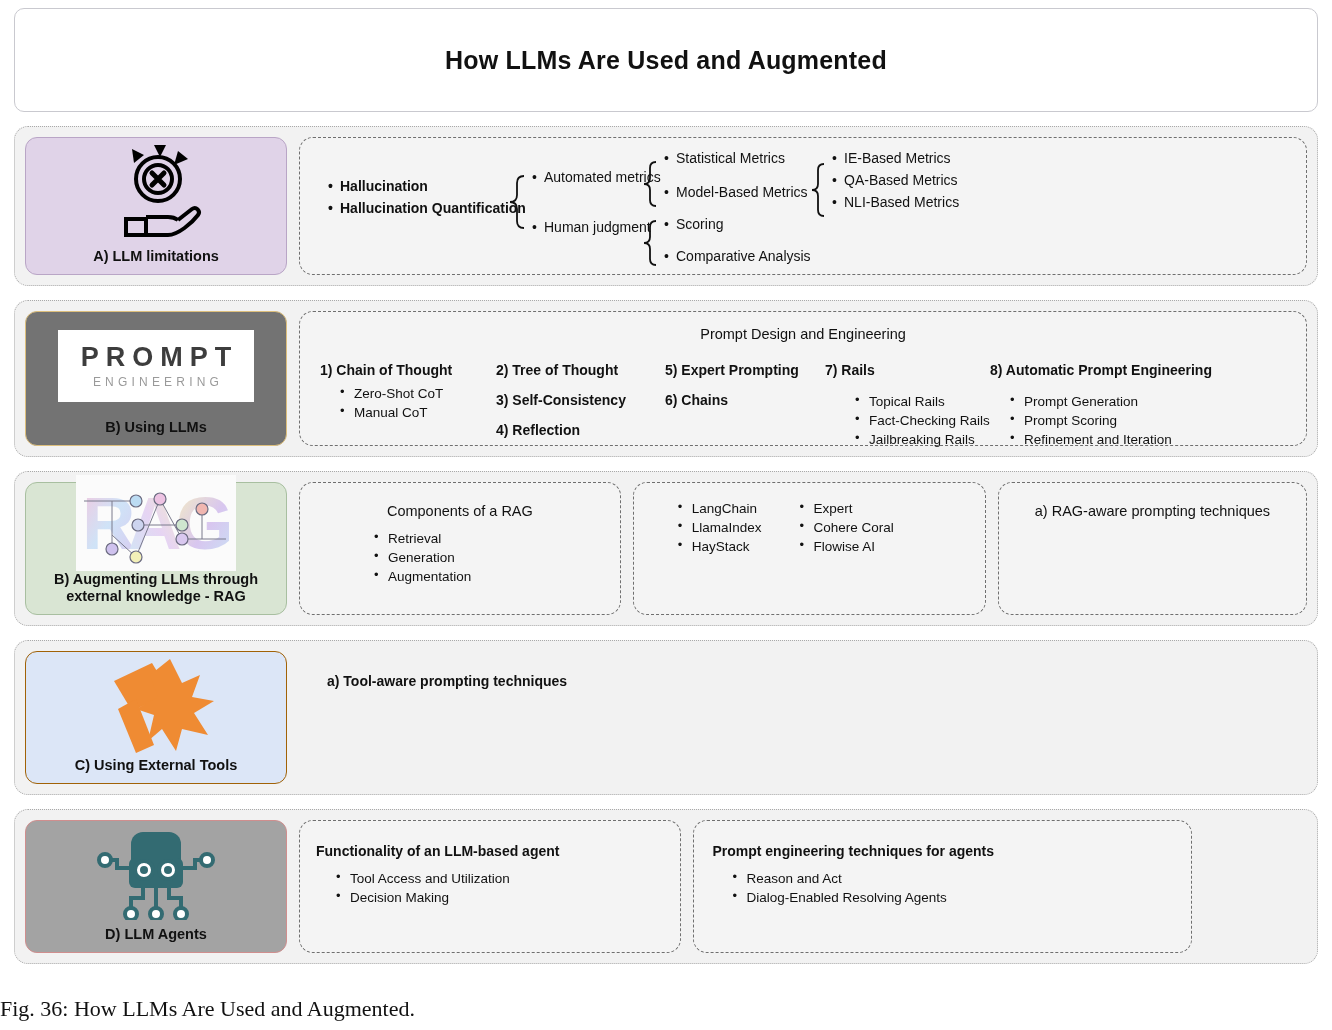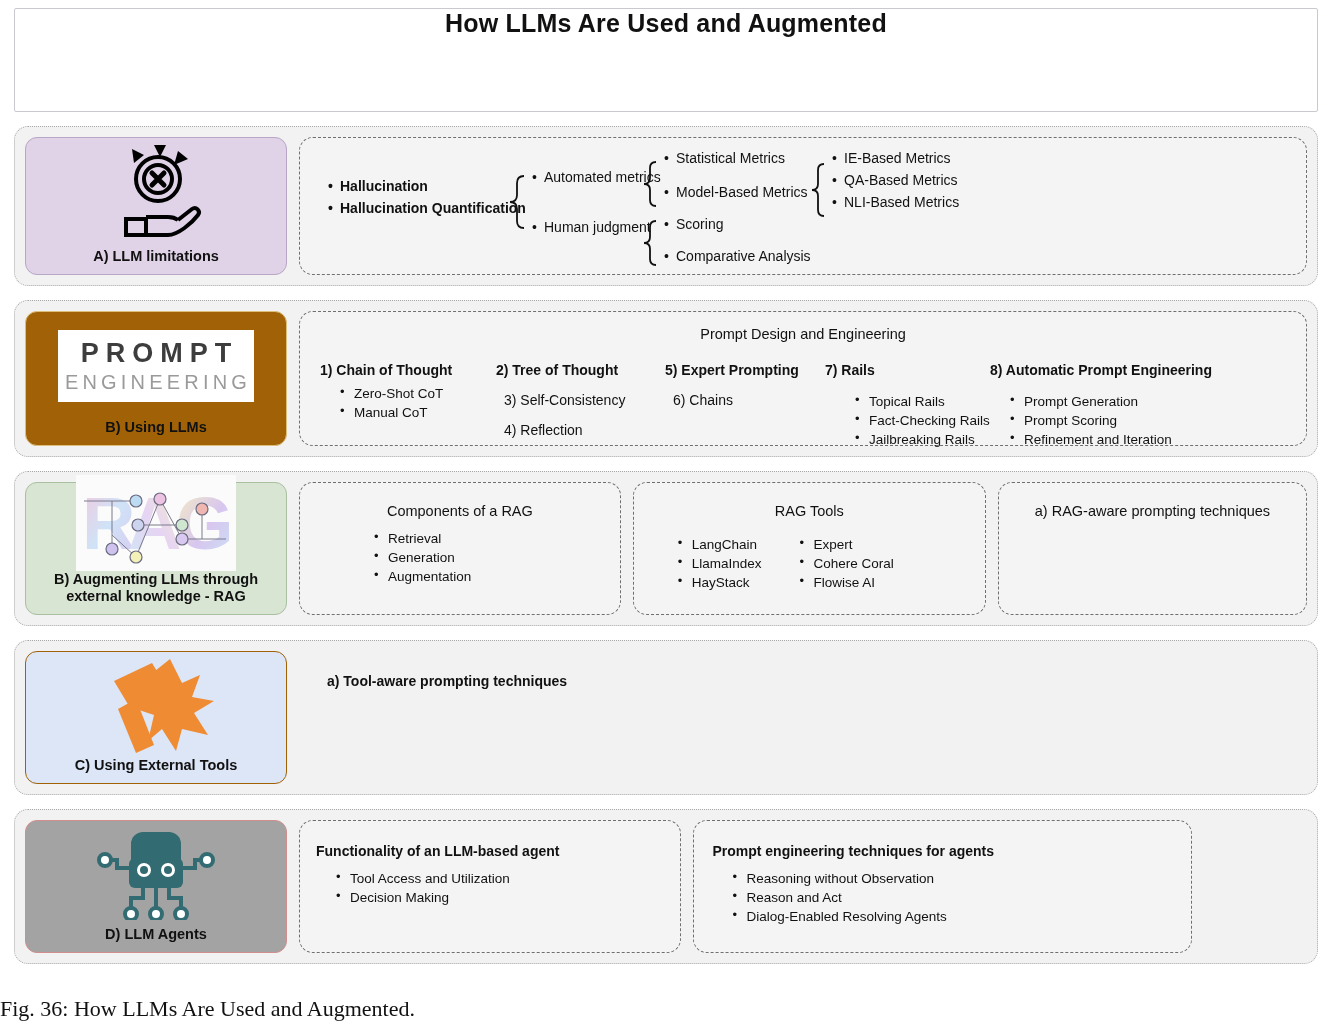--- a/index.html
+++ b/index.html
@@ -5,22 +5,22 @@
   html,body{margin:0;padding:0;}
   body{
     width:1332px;height:1030px;background:#ffffff;
     font-family:"Liberation Sans", sans-serif;color:#111;
     -webkit-font-smoothing:antialiased;
   }
   .page{position:relative;width:1332px;height:1030px;box-sizing:border-box;padding:8px 14px 0 14px;}
 
   
   .title-box{
-    height:102px;border:1px solid #c9c9cf;border-radius:2px;background:#fff;
-    display:flex;align-items:flex-start;justify-content:center;
+    height:102px;border:1px solid #c9c9cf;border-radius:10px;background:#fff;
+    display:flex;align-items:center;justify-content:center;
   }
   .title-box h1{font-size:25px;font-weight:bold;letter-spacing:.2px;margin:0;}
 
   
   .band{
     position:relative;margin-top:14px;background:#f2f2f2;
     border:1.5px dotted #a9a9a9;border-radius:14px;
     display:flex;align-items:flex-start;box-sizing:border-box;padding:10px;
   }
   .band.a{height:160px;}
@@ -32,21 +32,21 @@
   
   .icard{
     width:262px;min-width:262px;height:100%;border-radius:12px;box-sizing:border-box;
     display:flex;flex-direction:column;align-items:center;justify-content:flex-end;
     padding-bottom:8px;position:relative;
   }
   .icard .art{flex:1;display:flex;align-items:center;justify-content:center;width:100%;}
   .icard .cap{font-size:14.5px;font-weight:bold;text-align:center;line-height:1.22;padding:0 8px;}
 
   .icard.purple{background:#e0d3e8;border:1px solid #b9a5c6;}
-  .icard.yellow{background:#a16207;border:1px solid #ddbf7c;}
+  .icard.yellow{background:#737373;border:1px solid #ddbf7c;}
   .icard.green {background:#d9e5d3;border:1px solid #a8bfa0;}
   .icard.blue  {background:#dce6f7;border:1px solid #a16207;}
   .icard.pink  {background:#a3a3a3;border:1px solid #d08e8e;}
 
   
   .panel{
     background:#f4f4f4;border:1.6px dashed #6f6f6f;border-radius:14px;
     box-sizing:border-box;position:relative;height:100%;
   }
   .content{flex:1;display:flex;gap:12px;margin-left:12px;height:100%;}
@@ -61,29 +61,29 @@
   
   .tree{position:absolute;inset:0;}
   .tnode{position:absolute;font-size:14px;white-space:nowrap;}
   .tnode.b{font-weight:bold;}
   .tnode .dot{display:inline-block;width:12px;}
 
   
   .bgrid{position:absolute;inset:0;}
   .bcol{position:absolute;top:50px;}
   .bcol .h{font-size:14px;font-weight:bold;margin-bottom:4px;}
-  .bcol .h2{font-size:14px;font-weight:normal;margin:14px 0 4px 8px;}
+  .bcol .h2{font-size:14px;font-weight:bold;margin:14px 0 4px 0;}
 
   
   .promptlogo{
     width:196px;height:72px;background:#fff;display:flex;flex-direction:column;
     align-items:center;justify-content:center;
   }
   .promptlogo .l1{font-size:27px;font-weight:bold;letter-spacing:7px;color:#3d3d3d;line-height:1;padding-left:7px;}
-  .promptlogo .l2{font-size:20px;letter-spacing:4.2px;color:#9a9a9a;line-height:1;margin-top:5px;padding-left:4px;}
+  .promptlogo .l2{font-size:12px;letter-spacing:4.2px;color:#9a9a9a;line-height:1;margin-top:5px;padding-left:4px;}
 
   .raglogo{width:160px;height:96px;background:#fbfbfb;}
 
   .caption{
     position:absolute;left:0;right:0;bottom:8px;text-align:left;
     font-family:"Liberation Serif",serif;font-size:22px;
   }
 
   .tools-note{font-size:14px;font-weight:bold;margin:22px 0 0 28px;}
 </style>
@@ -284,21 +284,20 @@
       <div class="panel" style="flex:1.02">
         <div class="ptitle" style="margin-top:20px">Components of a RAG</div>
         <ul class="bul" style="margin-left:72px;margin-top:10px">
           <li>Retrieval</li>
           <li>Generation</li>
           <li>Augmentation</li>
         </ul>
       </div>
 
       <div class="panel" style="flex:1.12">
-        <div class="ptitle" style="margin-top:20px">RAG Tools</div>
         <div style="display:flex;margin-top:10px;margin-left:42px;gap:36px">
           <ul class="bul">
             <li>LangChain</li>
             <li>LlamaIndex</li>
             <li>HayStack</li>
           </ul>
           <ul class="bul">
             <li>Expert</li>
             <li>Cohere Coral</li>
             <li>Flowise AI</li>
@@ -375,21 +374,20 @@
         <div class="phead" style="margin:22px 0 0 16px">Functionality of an LLM-based agent</div>
         <ul class="bul" style="margin-left:34px;margin-top:10px">
           <li>Tool Access and Utilization</li>
           <li>Decision Making</li>
         </ul>
       </div>
 
       <div class="panel" style="flex:1.2">
         <div class="phead" style="margin:22px 0 0 18px">Prompt engineering techniques for agents</div>
         <ul class="bul" style="margin-left:36px;margin-top:10px">
-          <li>Reasoning without Observation</li>
           <li>Reason and Act</li>
           <li>Dialog-Enabled Resolving Agents</li>
         </ul>
       </div>
 
       <div style="flex:0.25"></div>
     </div>
   </div>
 
   <div class="caption">Fig. 36: How LLMs Are Used and Augmented.</div>

